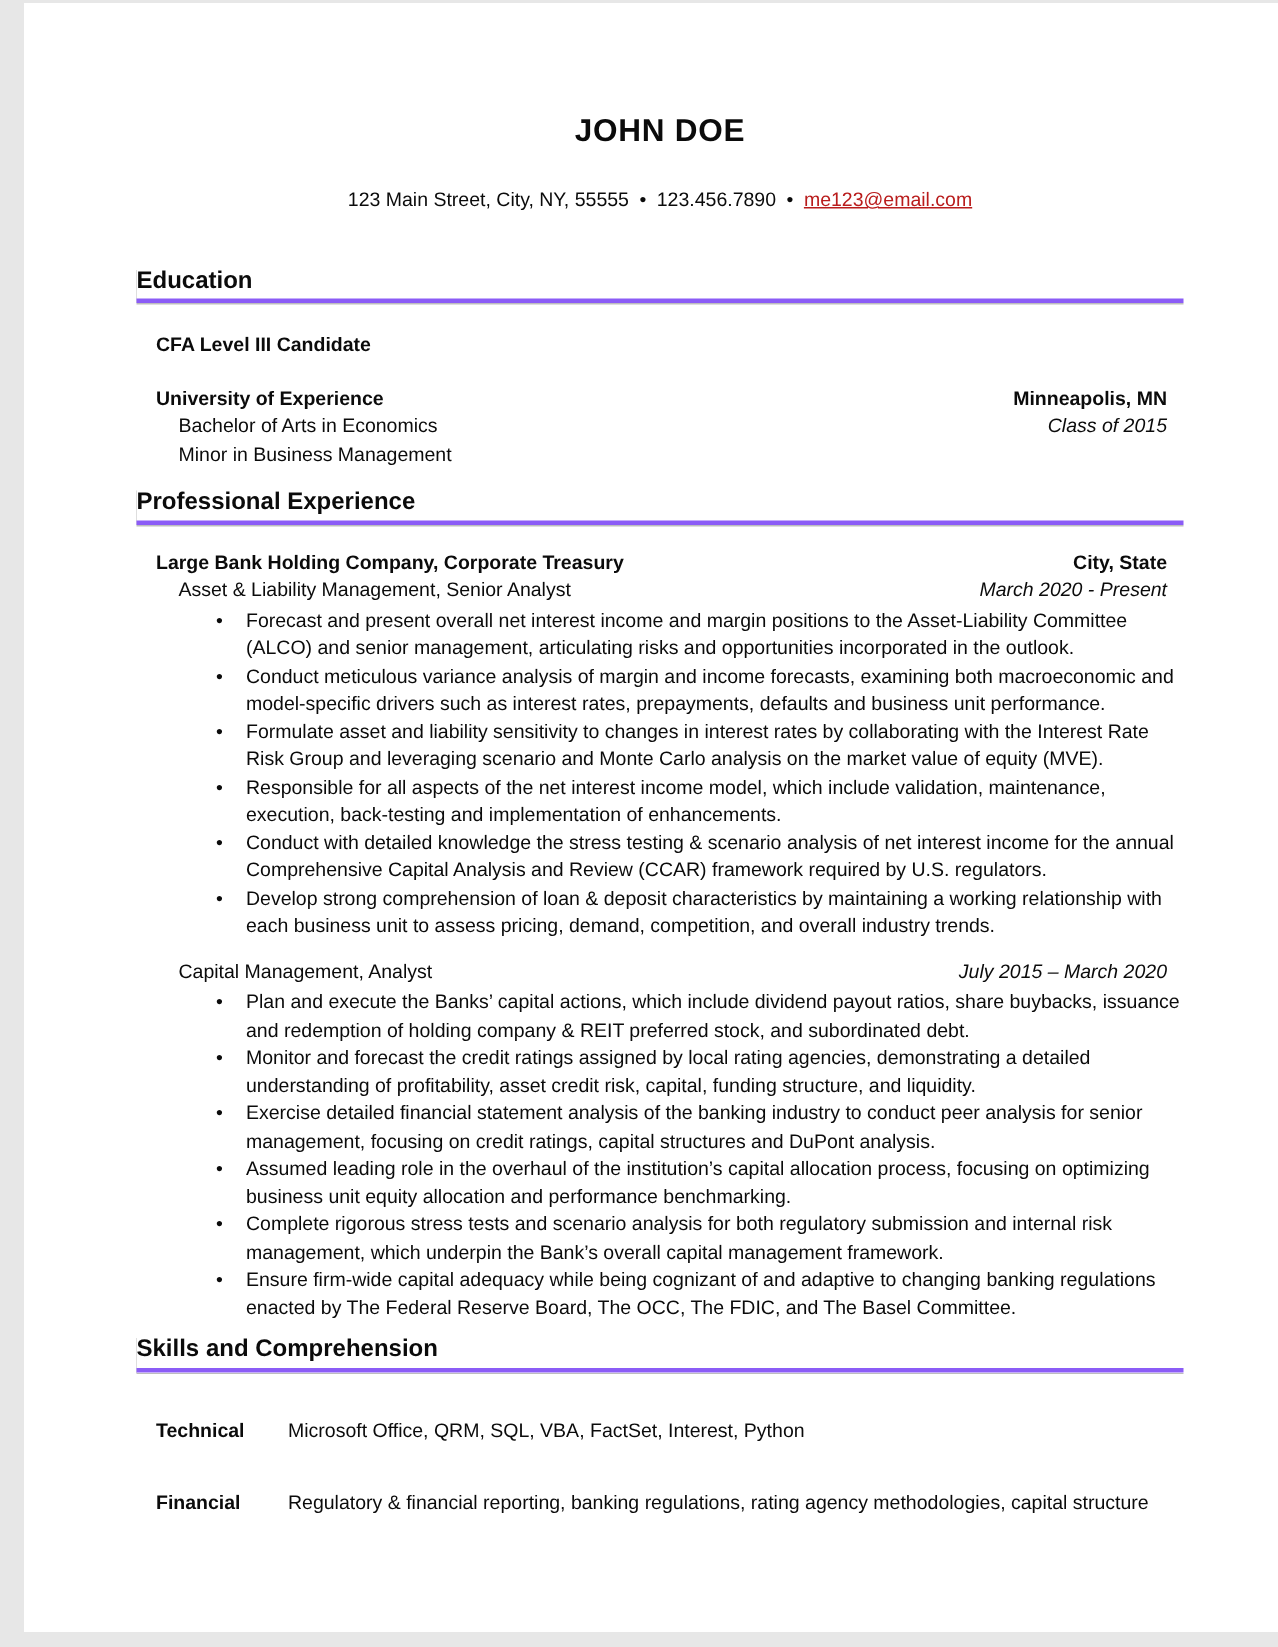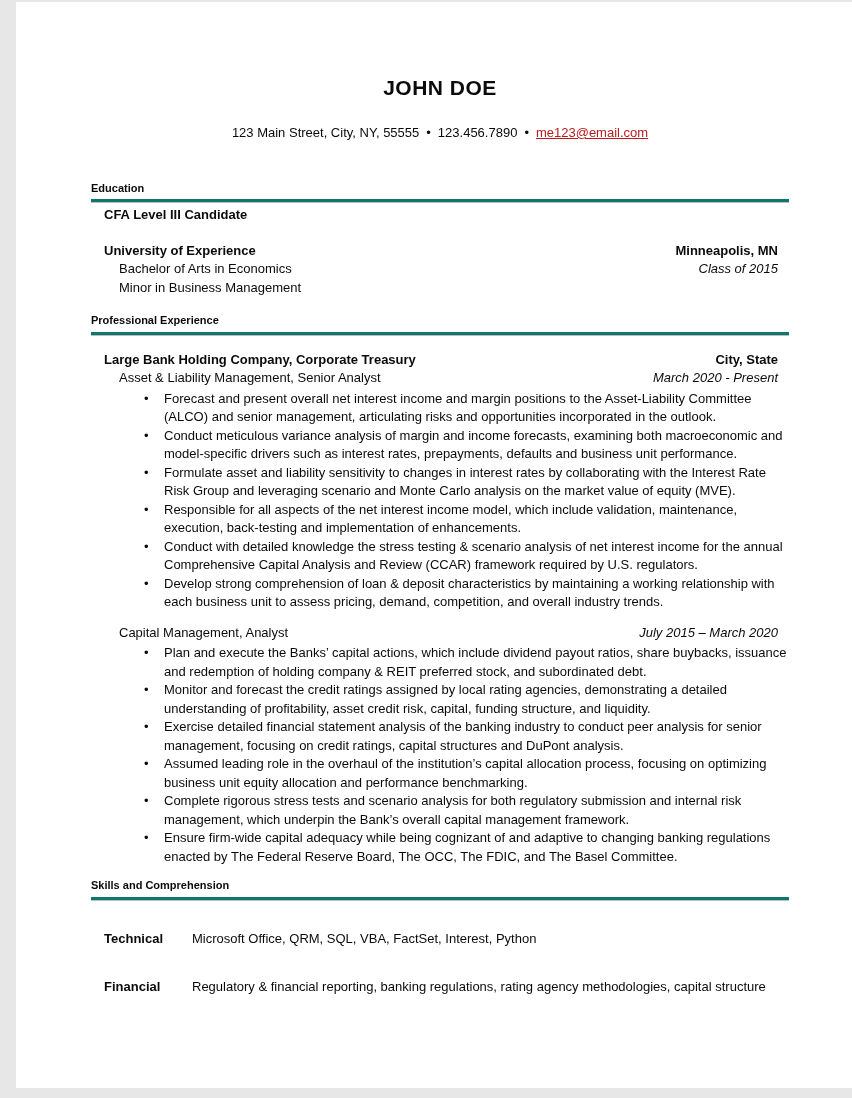--- a/index.html
+++ b/index.html
@@ -36,40 +36,40 @@
     font-size: 13px;
   }
   .contact .sep { padding: 0 7px; }
   .contact a {
     color: #b91c1c;
     text-decoration: underline;
     cursor: pointer;
   }
   .section-heading {
     font-weight: bold;
-    font-size: 11px;
+    font-size: 16px;
     padding-bottom: 2px;
-    border-bottom: 3px solid #0f766e;
+    border-bottom: 3px solid #8b5cf6;
     box-shadow: 0 1px 0 #bdbdbd;
   }
   .sh-education { margin-top: 36px; }
   .sh-experience { margin-top: 14px; }
   .sh-skills { margin-top: 10px; }
   .row {
     display: flex;
     justify-content: space-between;
     align-items: baseline;
   }
   .right-col { text-align: right; padding-right: 11px; white-space: nowrap; }
   .b { font-weight: bold; }
   .i { font-style: italic; }
   .u { }
   .indent-1 { margin-left: 13px; }
   .indent-2 { margin-left: 28px; }
-  .cfa { margin-top: 4px; }
+  .cfa { margin-top: 19px; }
   .school-row { margin-top: 17px; }
   .company-row { margin-top: 16px; }
   .role-row2 { margin-top: 12px; align-items: flex-end; }
   ul.bullets {
     margin: 2px 0 0 0;
     padding: 0;
     list-style: none;
   }
   ul.bullets li {
     position: relative;

